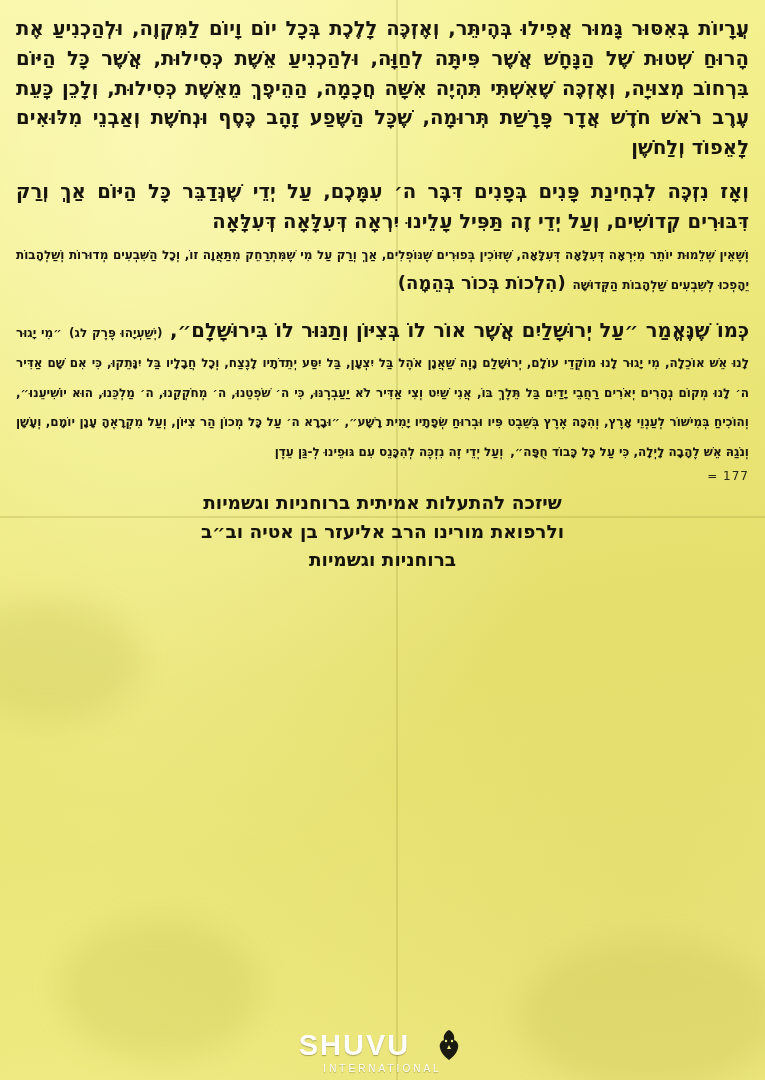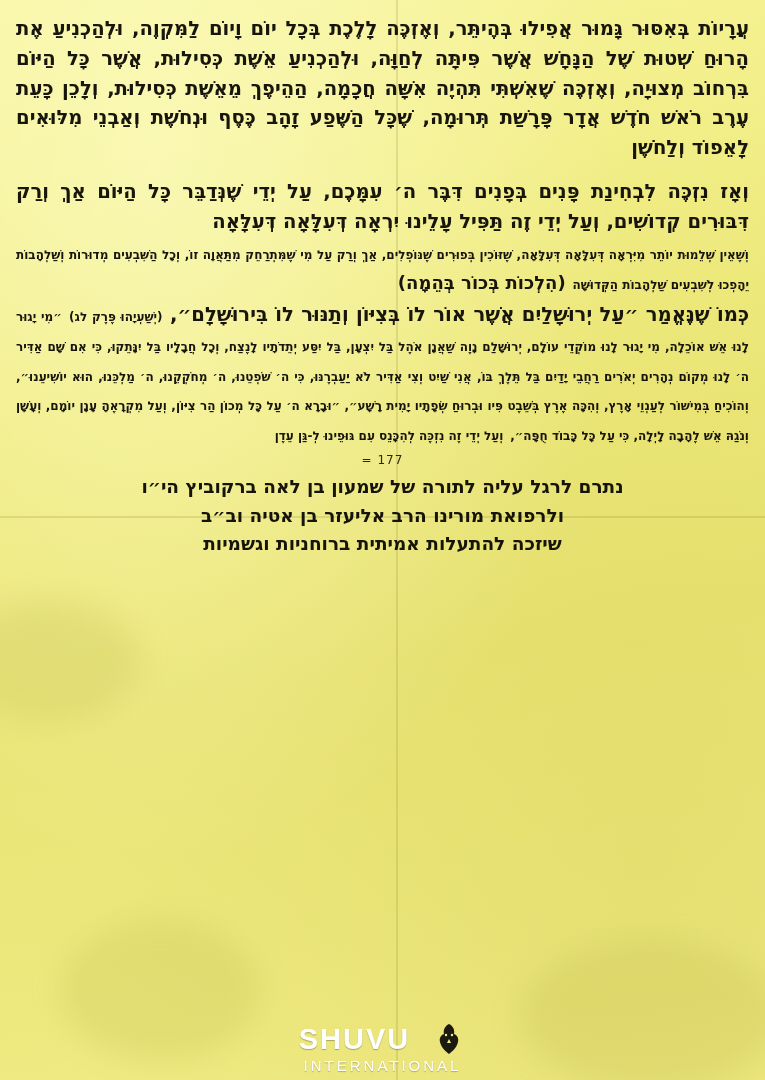--- a/index.html
+++ b/index.html
@@ -62,21 +62,21 @@
   }
   .body-text .sml {
     font-size: 12px;
     font-weight: 700;
   }
   .body-text .xsml {
     font-size: 18px;
     font-weight: 700;
   }
   .page-num {
-    text-align: center;
+    text-align: right;
     direction: rtl;
     font-size: 12px;
     color: #2a2713;
     margin: 4px 0 6px 0;
     letter-spacing: 1px;
   }
   .dedication {
     direction: rtl;
     text-align: center;
     font-size: 18.5px;
@@ -110,21 +110,21 @@
     text-shadow: 0 1px 1px rgba(90,85,30,0.45);
   }
   .logo-mark {
     width: 34px;
     height: 34px;
     position: relative;
   }
   .logo-mark svg { display: block; }
   .logo-sub {
     font-family: "Liberation Sans", sans-serif;
-    font-size: 15px;
+    font-size: 10px;
     letter-spacing: 3px;
     color: #ffffff;
     margin-top: 1px;
     text-shadow: 0 1px 1px rgba(90,85,30,0.4);
   }
   .ghost-text {
     position: absolute;
     z-index: 3;
     color: rgba(120,112,40,0.30);
     font-size: 11px;
@@ -152,37 +152,37 @@
 
   <div class="body-text" style="margin-top:14px;">
     <span>וְאָז נִזְכֶּה לִבְחִינַת פָּנִים בְּפָנִים דִּבֶּר ה׳ עִמָּכֶם, עַל יְדֵי שֶׁנְּדַבֵּר כָּל הַיּוֹם אַךְ וְרַק דִּבּוּרִים קְדוֹשִׁים, וְעַל יְדֵי זֶה תַּפִּיל עָלֵינוּ יִרְאָה דְּעִלָּאָה דְּעִלָּאָה</span>
   </div>
 
   <div class="body-text" style="margin-top:2px;">
     <span class="sml">וְשֶׁאֵין שְׁלֵמוּת יוֹתֵר מִיִּרְאָה דְּעִלָּאָה דְּעִלָּאָה, שֶׁזּוֹכִין בְּפוּרִים שֶׁנּוֹפְלִים, אַךְ וְרַק עַל מִי שֶׁמִּתְרַחֵק מִתַּאֲוָה זוֹ, וְכָל הַשִּׁבְעִים מְדוּרוֹת וְשַׁלְהָבוֹת יֵהָפְכוּ לְשִׁבְעִים שַׁלְהָבוֹת הַקְּדוּשָׁה</span>
     <span class="xsml">(הִלְכוֹת בְּכוֹר בְּהֵמָה)</span>
   </div>
 
-  <div class="body-text" style="margin-top:2px;">
+  <div class="body-text" style="margin-top:18px;">
     <span>כְּמוֹ שֶׁנֶּאֱמַר ״עַל יְרוּשָׁלַיִם אֲשֶׁר אוֹר לוֹ בְּצִיּוֹן וְתַנּוּר לוֹ בִּירוּשָׁלָם״,</span>
     <span class="sml">(יְשַׁעְיָהוּ פֶּרֶק לג)</span>
     <span class="sml">״מִי יָגוּר לָנוּ אֵשׁ אוֹכֵלָה, מִי יָגוּר לָנוּ מוֹקְדֵי עוֹלָם, יְרוּשָׁלַם נָוֶה שַׁאֲנָן אֹהֶל בַּל יִצְעָן, בַּל יִסַּע יְתֵדֹתָיו לָנֶצַח, וְכָל חֲבָלָיו בַּל יִנָּתֵקוּ, כִּי אִם שָׁם אַדִּיר ה׳ לָנוּ מְקוֹם נְהָרִים יְאֹרִים רַחֲבֵי יָדַיִם בַּל תֵּלֶךְ בּוֹ, אֲנִי שַׁיִט וְצִי אַדִּיר לֹא יַעַבְרֶנּוּ, כִּי ה׳ שֹׁפְטֵנוּ, ה׳ מְחֹקְקֵנוּ, ה׳ מַלְכֵּנוּ, הוּא יוֹשִׁיעֵנוּ״,</span>
     <span class="sml">וְהוֹכִיחַ בְּמִישׁוֹר לְעַנְוֵי אָרֶץ, וְהִכָּה אֶרֶץ בְּשֵׁבֶט פִּיו וּבְרוּחַ שְׂפָתָיו יָמִית רָשָׁע״, ״וּבָרָא ה׳ עַל כָּל מְכוֹן הַר צִיּוֹן, וְעַל מִקְרָאֶהָ עָנָן יוֹמָם, וְעָשָׁן וְנֹגַהּ אֵשׁ לֶהָבָה לָיְלָה, כִּי עַל כָּל כָּבוֹד חֻפָּה״,</span>
     <span class="sml">וְעַל יְדֵי זֶה נִזְכֶּה לְהִכָּנֵס עִם גּוּפֵינוּ לְ-גַּן עֵדֶן</span>
   </div>
 
   <div class="page-num">
     <span>177</span>
     <span>=</span>
   </div>
 
   <div class="dedication">
-    <div>נתרם לרגל עליה לתורה של שמעון בן לאה ברקוביץ הי״ו</div>
+    <div>שיזכה להתעלות אמיתית ברוחניות וגשמיות</div>
     <div>ולרפואת מורינו הרב אליעזר בן אטיה וב״ב</div>
-    <div>שיזכה להתעלות אמיתית ברוחניות וגשמיות</div>
+    <div>ברוחניות וגשמיות</div>
   </div>
 
 </div>
 
 <div class="footer-logo">
   <div class="logo-row">
     <span class="logo-word">SHUVU</span>
     <span class="logo-mark">
       <svg viewBox="0 0 34 34" width="34" height="34" aria-hidden="true">
         <path d="M17 2 C13 4 11 8 12 12 C9 13 7 16 8 20 C9 25 13 29 17 32 C21 29 25 25 26 20 C27 16 25 13 22 12 C23 8 21 4 17 2 Z" fill="#1b1a10"></path>

